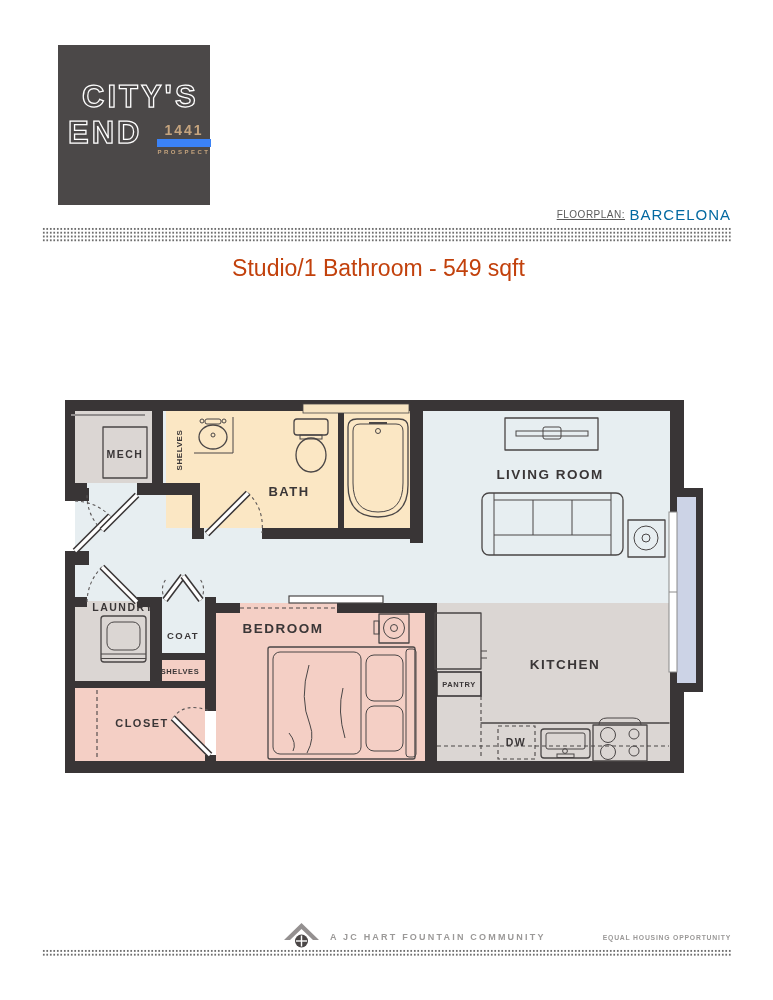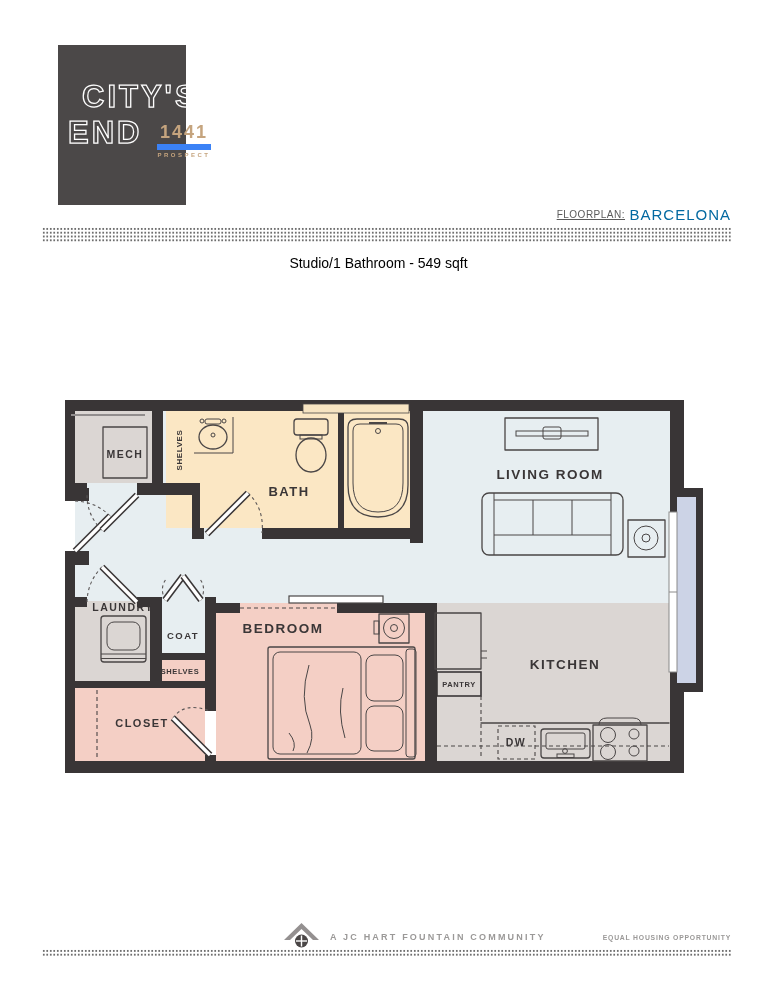--- a/index.html
+++ b/index.html
@@ -1,46 +1,46 @@
 <!DOCTYPE html>
 <html><head>
 <meta charset="utf-8">
 <style>
   * { margin:0; padding:0; box-sizing:border-box; }
   body { background:#ffffff; font-family:"Liberation Sans", sans-serif; }
   .page { position:relative; width:773px; height:1000px; background:#fff; overflow:hidden; }
 
   
-  .logo { position:absolute; left:58px; top:45px; width:128px; height:160px; background:#4b4848; }
+  .logo { position:absolute; left:58px; top:45px; width:152px; height:160px; background:#4b4848; }
   .logo-city { position:absolute; left:24px; top:34px; font-size:31px; font-weight:bold; letter-spacing:3px; color:#fff; }
   .logo-end  { position:absolute; left:10px; top:70px; font-size:31px; font-weight:bold; letter-spacing:3px; color:#fff; }
   @supports (-webkit-text-stroke: 1px #fff) {
     .logo-city, .logo-end { color:transparent; -webkit-text-stroke:1.25px #fff; }
   }
   .logo-badge { position:absolute; left:99px; top:77px; width:54px; text-align:center; }
-  .badge-num { display:block; font-size:18px; font-weight:bold; letter-spacing:2px; color:#c5a47e; border-bottom:6px solid #3b82f6; padding-bottom:1px; }
+  .badge-num { display:block; font-size:14px; font-weight:bold; letter-spacing:2px; color:#c5a47e; border-bottom:8px solid #3b82f6; padding-bottom:1px; }
   .badge-txt { display:block; margin-top:2px; font-size:6px; letter-spacing:2.5px; color:#c5a47e; font-weight:bold; }
   .logo-tagline { position:absolute; left:0; right:0; top:132px; text-align:center; font-size:8.5px; letter-spacing:1.1px; color:#a5a1a0; font-weight:bold; }
 
   
   .contact { position:absolute; left:543px; top:37px; }
   .contact-title { font-size:17px; color:#333; margin-bottom:26px; }
   .contact-line { font-size:10px; line-height:15.5px; color:#4c4c4c; }
   .contact-gap { height:12px; }
 
   
   .fp-bar { position:absolute; right:42px; top:206px; text-align:right; white-space:nowrap; }
   .fp-label { font-size:10px; letter-spacing:0.5px; color:#5a5a5a; vertical-align:2px;text-decoration:underline; }
   .fp-name { font-size:15px; letter-spacing:1px; color:#0369a1; }
 
   .dots { background-image: radial-gradient(circle, #6e6e6e 0.8px, transparent 1px); background-size: 3.5px 3.8px; }
   .dots-band { position:absolute; left:42px; width:689px; top:227px; height:15px; }
   .dots-footer { position:absolute; left:42px; width:689px; top:949px; height:7px; }
 
-  .subtitle { position:absolute; left:0; width:757px; top:255px; text-align:center; font-size:14px; color:#000000; }
+  .subtitle { position:absolute; left:0; width:757px; top:255px; text-align:center; font-size:23px; color:#c2410c; }
 
   
   .plan-svg { position:absolute; left:57px; top:393px; width:650px; height:392px; }
   .w { fill:#393536; }
   .fx { stroke:#4a4646; stroke-width:1.3; fill:none; stroke-linecap:round; stroke-linejoin:round; }
   .fx-thin { stroke:#4a4646; stroke-width:1; fill:none; }
   .arc { stroke:#5a5656; stroke-width:1.1; fill:none; stroke-dasharray:3,3; }
   .dash { stroke:#4a4646; stroke-width:1.1; fill:none; stroke-dasharray:4,3; }
   .leaf-d { stroke:#3a3637; stroke-width:6.5; stroke-linecap:butt; }
   .leaf-w { stroke:#ffffff; stroke-width:3.4; stroke-linecap:butt; }

